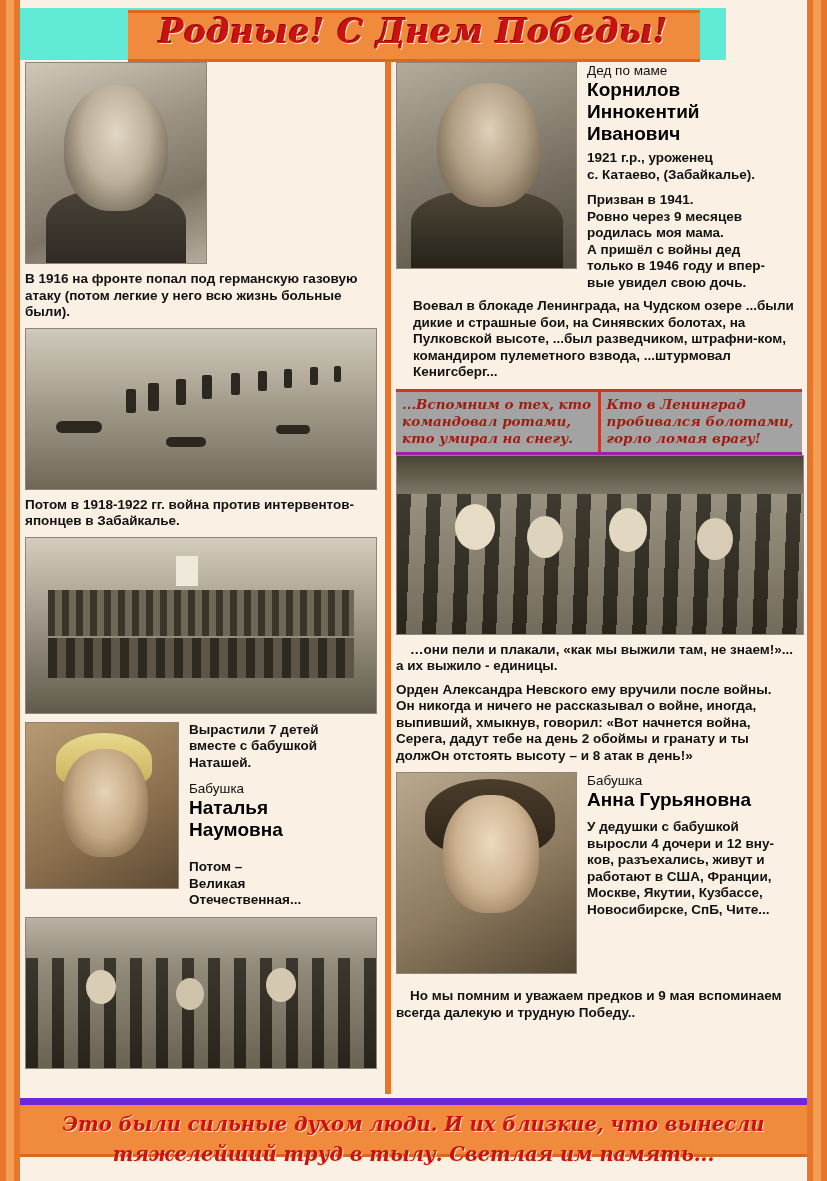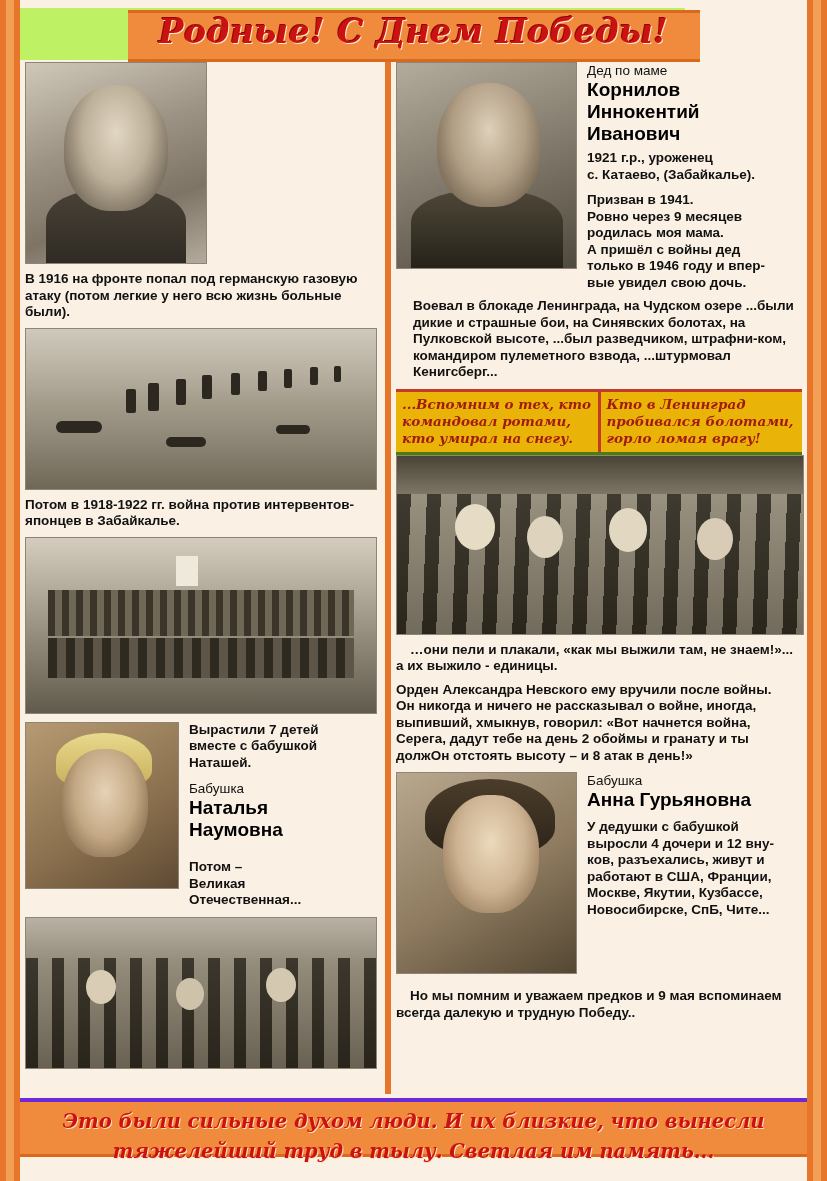--- a/index.html
+++ b/index.html
@@ -29,21 +29,22 @@
     background: #faf1e4;
   }
 
   
   .title-banner {
     position: absolute;
     left: 0px;
     top: 8px;
     width: 665px;
     height: 52px;
-    background: #bef264;
+    background: #5eead4;
+    padding-left: 41px;
   }
   .title-bar-bg {
     position: absolute;
     left: 108px;
     top: 2px;
     width: 572px;
     height: 46px;
     background: #f08a3c;
     border-top: 3px solid #d8691f;
     border-bottom: 3px solid #d8691f;
@@ -180,22 +181,22 @@
   .p4::before{
     content:"";position:absolute;left:28px;top:6px;width:130px;height:76px;border-radius:50% 50% 36% 36%;
     background: linear-gradient(180deg,#4b3d2b,#2c2318);
   }
 
   
   .verse-row {
     display: flex;
     width: 406px;
     border-top: 3px solid #c43a2a;
-    border-bottom: 3px solid #4d7c0f;
-    background: #eab308;
+    border-bottom: 3px solid #a21caf;
+    background: #a3a3a3;
     box-sizing: border-box;
     align-items: center;
   }
   .verse {
     flex: 1;
     padding: 4px 6px 5px 6px;
     font-family: "DejaVu Serif", serif;
     font-style: italic;
     font-weight: bold;
     font-size: 13.5px;
@@ -212,21 +213,21 @@
   }
 
   
   .footer {
     position: absolute;
     left: 0px;
     top: 1098px;
     width: 787px;
     height: 59px;
     background: #f08a3c;
-    border-top: 4px solid #6d28d9;
+    border-top: 7px solid #6d28d9;
     border-bottom: 3px solid #d8691f;
     box-sizing: border-box;
   }
   .footer-text {
     text-align: center;
     font-family: "DejaVu Serif", serif;
     font-style: italic;
     font-weight: bold;
     font-size: 19.5px;
     line-height: 30px;

